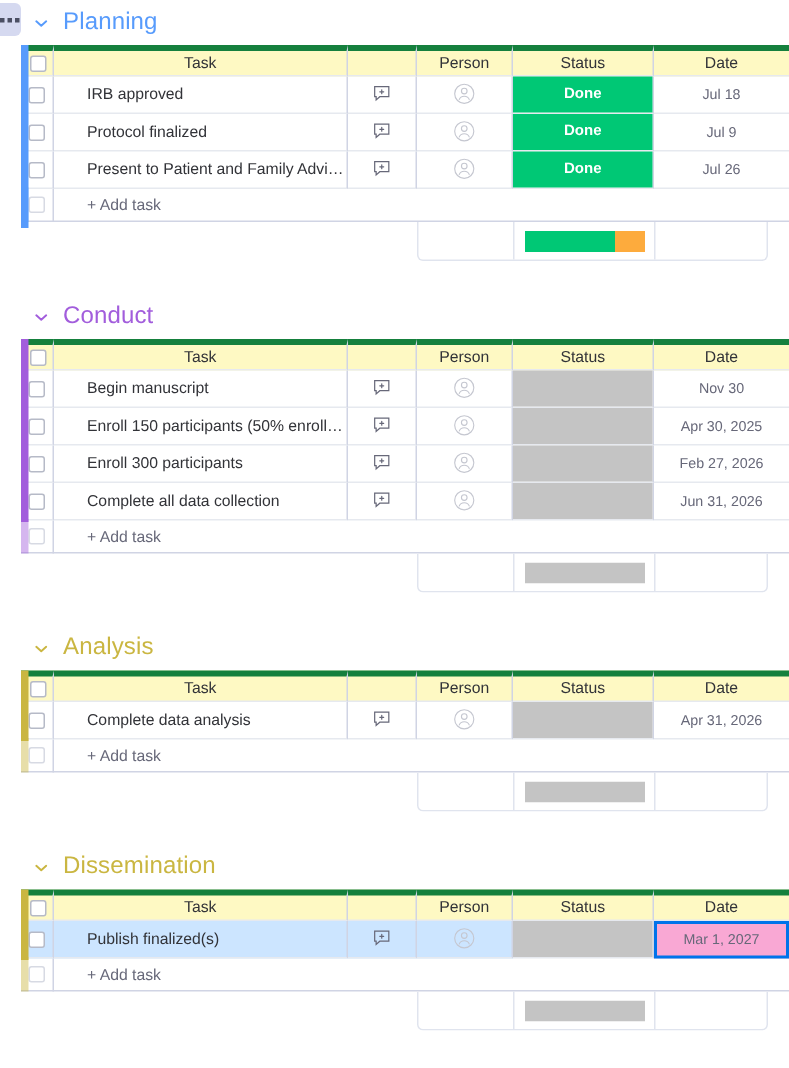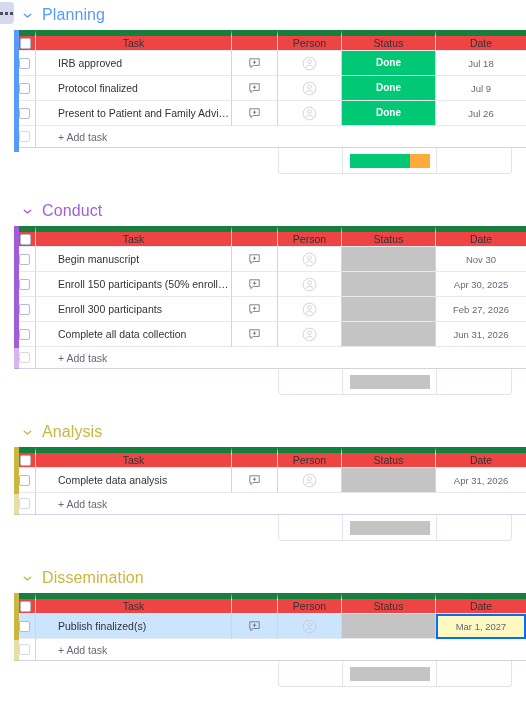--- a/index.html
+++ b/index.html
@@ -48,22 +48,22 @@
   .tbl td, .tbl th { border-right: 1px solid #d0d4e4; border-bottom: 1px solid #e6e9ef; }
   .col-chk   { width: 22px; }
   .col-task  { width: 196px; }
   .col-icon  { width: 46px; }
   .col-person{ width: 64px; }
   .col-status{ width: 94px; }
   .col-date  { width: 90px; }
 
   .tbl th {
     height: 21px; font-size: 10.5px; font-weight: normal; color: #323338;
-    border-top: 6px solid #15803d;
-    background: #ef4444;
+    border-top: 4px solid #15803d;
+    background: #fef9c3;
   }
   .tbl th.col-chk { border-left: 1px solid #d0d4e4; }
   .tbl th.col-date { border-right: none; }
   .tbl td.col-date { border-right: none; }
 
   .row td { height: 24px; }
   .cell-task {
     font-size: 10.5px; color: #323338; text-align: left; padding-left: 22px;
     white-space: nowrap; overflow: hidden; text-overflow: ellipsis;
   }
@@ -111,21 +111,21 @@
   .sum-person { width: 64px; border-right: 1px solid #e0e4ee; }
   .sum-status { width: 94px; border-right: 1px solid #e0e4ee; display: flex; align-items: center; justify-content: center; }
   .sum-date   { flex: 1; }
   .sum-bar { width: 80px; height: 14px; display: flex; overflow: hidden; }
   .sum-bar .seg { height: 100%; }
 
   .gap { height: 22px; }
 
   .row.selected td { background: #cce5ff; }
   .row.selected .cell-date {
-    outline: 2px solid #0073ea; outline-offset: -2px; background: #fef9c3;
+    outline: 2px solid #0073ea; outline-offset: -2px; background: #f9a8d4;
   }
 </style>
 </head>
 <body>
 
 <div class="corner-menu">
   <span class="dots">
       <i></i>
       <i></i>
       <i></i>

